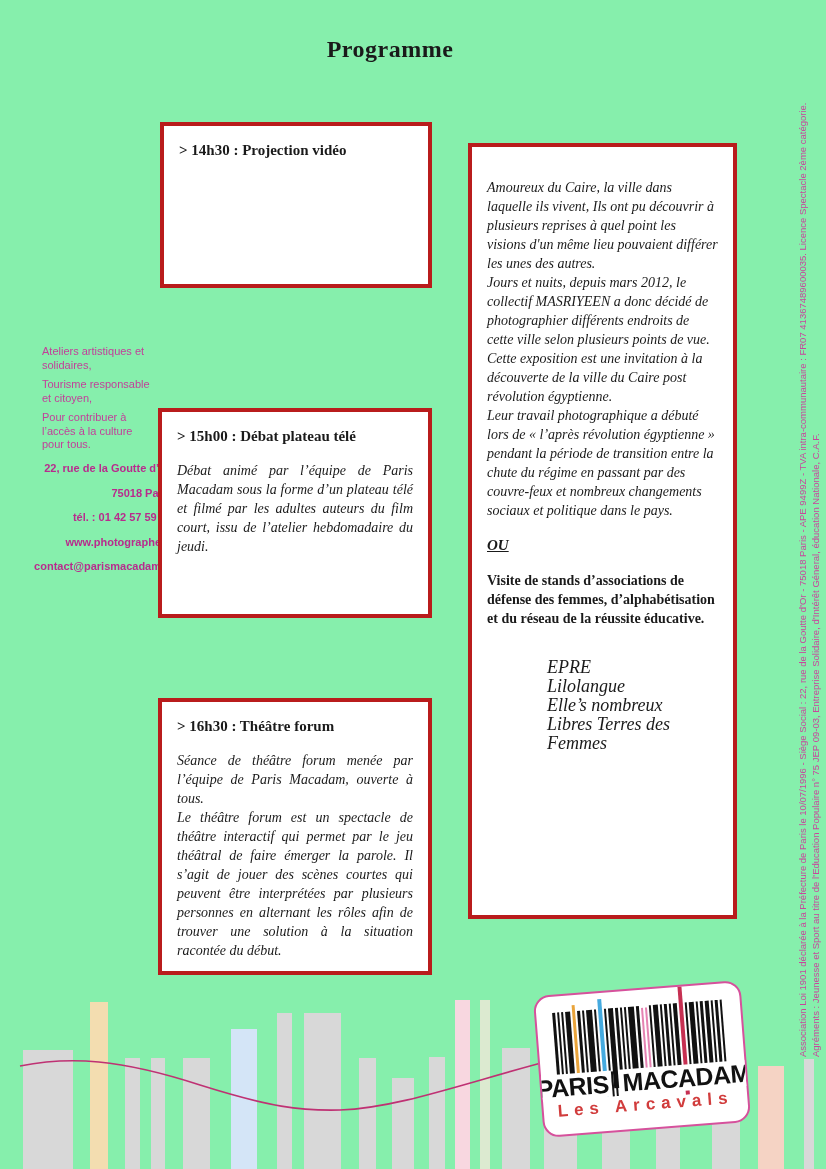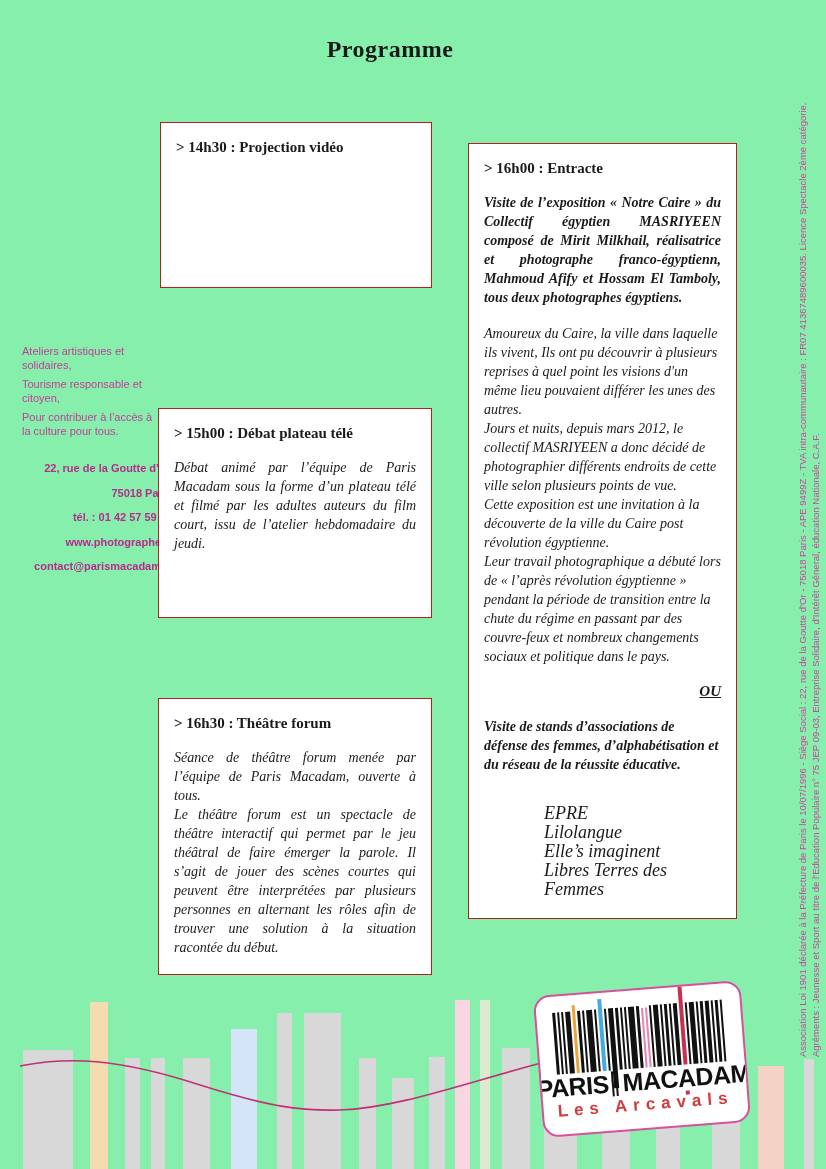--- a/index.html
+++ b/index.html
@@ -15,31 +15,31 @@
     position:absolute; top:36px; left:0; width:780px;
     text-align:center; font-size:24px; font-weight:bold; letter-spacing:.5px;
   }
 
   
   .sidebar-taglines {
     position:absolute; left:22px; top:345px; width:132px;
     font-family:"Liberation Sans", sans-serif; font-size:11px; line-height:13.5px;
     color:#c2409a;
   }
-  .sidebar-taglines p { margin-bottom:6px; }
+  .sidebar-taglines p { margin-bottom:6px;margin-left:20px; }
   .sidebar-contact {
     position:absolute; left:22px; top:462px; width:150px;
     font-family:"Liberation Sans", sans-serif; font-size:11px; font-weight:bold;
     color:#b82b8d; line-height:12px;text-align:right;
   }
   .sidebar-contact p { margin-bottom:12.5px; }
 
   
   .box {
-    position:absolute; border:1px solid #b91c1c; background:#fff;
+    position:absolute; border:4px solid #b91c1c; background:#fff;
     padding:14px 15px;
   }
   .box-1 { left:160px; top:122px; width:272px; height:166px; }
   .box-2 { left:158px; top:408px; width:274px; height:210px; }
   .box-3 { left:158px; top:698px; width:274px; height:277px; }
   .box h2 { font-size:15px; font-weight:bold; margin-top:2px; }
   .box .body {
     margin-top:16px; font-style:italic; font-size:14px; line-height:19px;
     text-align:justify; white-space:pre-line;
   }
@@ -49,25 +49,25 @@
   .box-entracte h2 { font-size:15px; font-weight:bold; margin-top:2px; }
   .ent-intro {
     margin-top:16px; font-weight:bold; font-style:italic; font-size:14px;
     line-height:19px; text-align:justify;
   }
   .ent-desc {
     margin-top:17px; font-style:italic; font-size:14px; line-height:19px;
     white-space:pre-line;
   }
   .ent-ou {
-    margin-top:17px; text-align:right; font-weight:bold; font-style:italic;
+    margin-top:17px; text-align:left; font-weight:bold; font-style:italic;
     font-size:15px; text-decoration:underline;
   }
   .ent-alt {
-    margin-top:17px; font-weight:bold; font-style:italic; font-size:14px;
+    margin-top:17px; font-weight:bold; font-size:14px;
     line-height:19px;
   }
   .ent-assoc { margin-top:30px; margin-left:60px; font-style:italic; font-size:18px; line-height:19px; }
 
   
   .legal {
     position:absolute; left:797px; top:1057px; width:980px;
     transform:rotate(-90deg); transform-origin:0 0;
     font-family:"Liberation Sans", sans-serif; font-size:9.5px; line-height:12.5px;
     color:#c8469c; white-space:nowrap;
@@ -158,32 +158,30 @@
     <p class="body">Débat animé par l’équipe de Paris Macadam sous la forme d’un plateau télé et filmé par les adultes auteurs du film court, issu de l’atelier hebdomadaire du jeudi.</p>
   </section>
 
   <section class="box box-3">
     <h2>&gt; 16h30 : Théâtre forum</h2>
     <p class="body">Séance de théâtre forum menée par l’équipe de Paris Macadam, ouverte à tous.
 Le théâtre forum est un spectacle de théâtre interactif qui permet par le jeu théâtral de faire émerger la parole. Il s’agit de jouer des scènes courtes qui peuvent être interprétées par plusieurs personnes en alternant les rôles afin de trouver une solution à la situation racontée du début.</p>
   </section>
 
   <section class="box box-entracte">
-    <h2>&gt; 16h00 : Entracte</h2>
-    <p class="ent-intro">Visite de l’exposition « Notre Caire » du Collectif égyptien MASRIYEEN composé de Mirit Milkhail, réalisatrice et photographe franco-égyptienn, Mahmoud Afify et Hossam El Tamboly, tous deux photographes égyptiens.</p>
     <p class="ent-desc">Amoureux du Caire, la ville dans laquelle ils vivent, Ils ont pu découvrir à plusieurs reprises à quel point les visions d'un même lieu pouvaient différer les unes des autres.
 Jours et nuits, depuis mars 2012, le collectif MASRIYEEN a donc décidé de photographier différents endroits de cette ville selon plusieurs points de vue.
 Cette exposition est une invitation à la découverte de la ville du Caire post révolution égyptienne.
 Leur travail photographique a débuté lors de « l’après révolution égyptienne » pendant la période de transition entre la chute du régime en passant par des couvre-feux et nombreux changements sociaux et politique dans le pays.</p>
     <p class="ent-ou">OU</p>
     <p class="ent-alt">Visite de stands d’associations de défense des femmes, d’alphabétisation et du réseau de la réussite éducative.</p>
     <div class="ent-assoc">
         <p>EPRE</p>
         <p>Lilolangue</p>
-        <p>Elle’s imaginent</p>
+        <p>Elle’s nombreux</p>
         <p>Libres Terres des Femmes</p>
       </div>
   </section>
 
   <div class="legal">
     <div>Association Loi 1901 déclarée à la Préfecture de Paris le 10/07/1996 - Siège Social : 22, rue de la Goutte d’Or - 75018 Paris - APE 9499Z - TVA intra-communautaire : FR07 41367489600035. Licence Spectacle 2ème catégorie.</div>
     <div>Agréments : Jeunesse et Sport au titre de l’Education Populaire n° 75 JEP 09-03, Entreprise Solidaire, d’Intérêt Géneral, éducation Nationale, C.A.F.</div>
   </div>
 
   <div class="logo-card">

